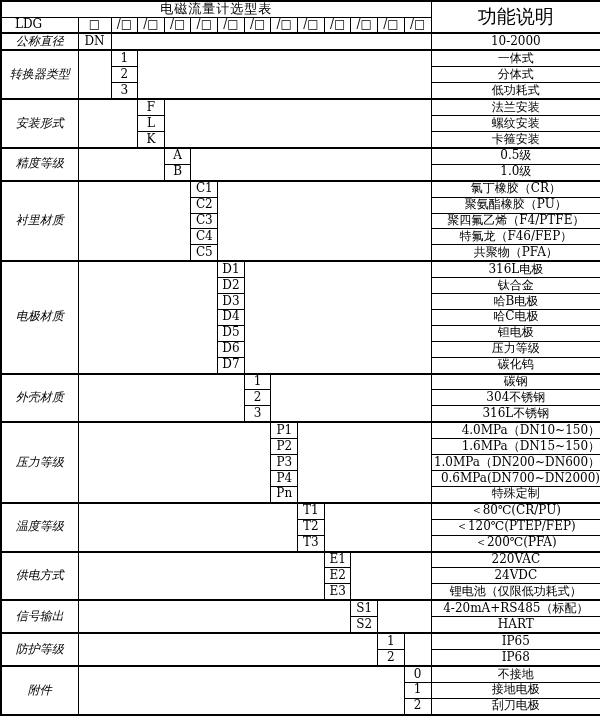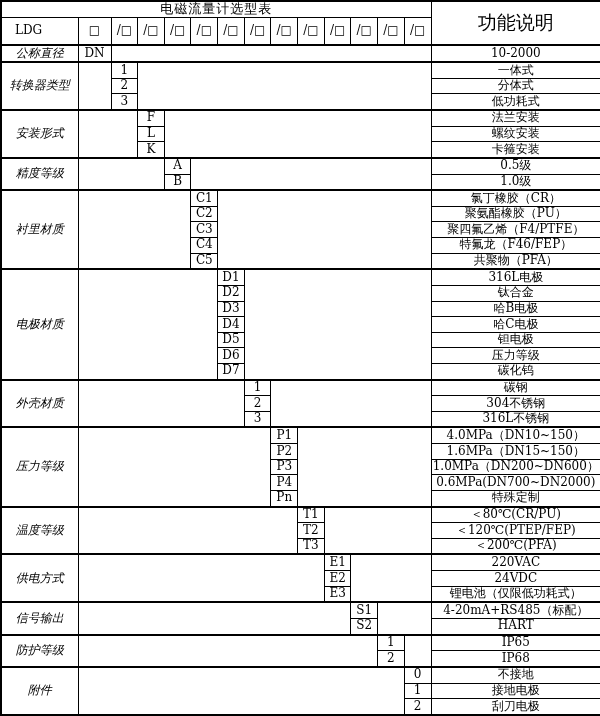--- a/index.html
+++ b/index.html
@@ -19,29 +19,29 @@
     border: 1px solid #000;
     text-align: center;
     vertical-align: middle;
     padding: 0;
     overflow: hidden;
     white-space: nowrap;
     line-height: 1.15;
   }
   tr.blk > td { border-top: 2px solid #000; }
   tr.title-row { height: 15px; padding-left: 32px; }
-  tr.header-row { height: 28px; }
+  tr.header-row { height: 16px; }
   td.title { font-size: 13px; letter-spacing: 1px; }
   td.fn { font-size: 19px; }
   td.ldg { text-align: left; padding-left: 13px; font-size: 12px; }
   td.box { font-size: 12px; padding: 0 1px; }
   td.code { font-size: 12px; margin-top: 16px; }
   td.lab { font-size: 12px; font-style: italic; }
   td.desc { font-size: 12px; margin-top: 12px; }
-  td.desc.left { text-align: center; padding-left: 0; }
+  td.desc.left { text-align: right; padding-left: 0; }
 </style>
 </head>
 <body>
 
 <table class="sel">
   <colgroup>
     <col style="width:77px">
     <col style="width:33px">
     <col span="12" style="width:26.66px">
     <col style="width:170px">

